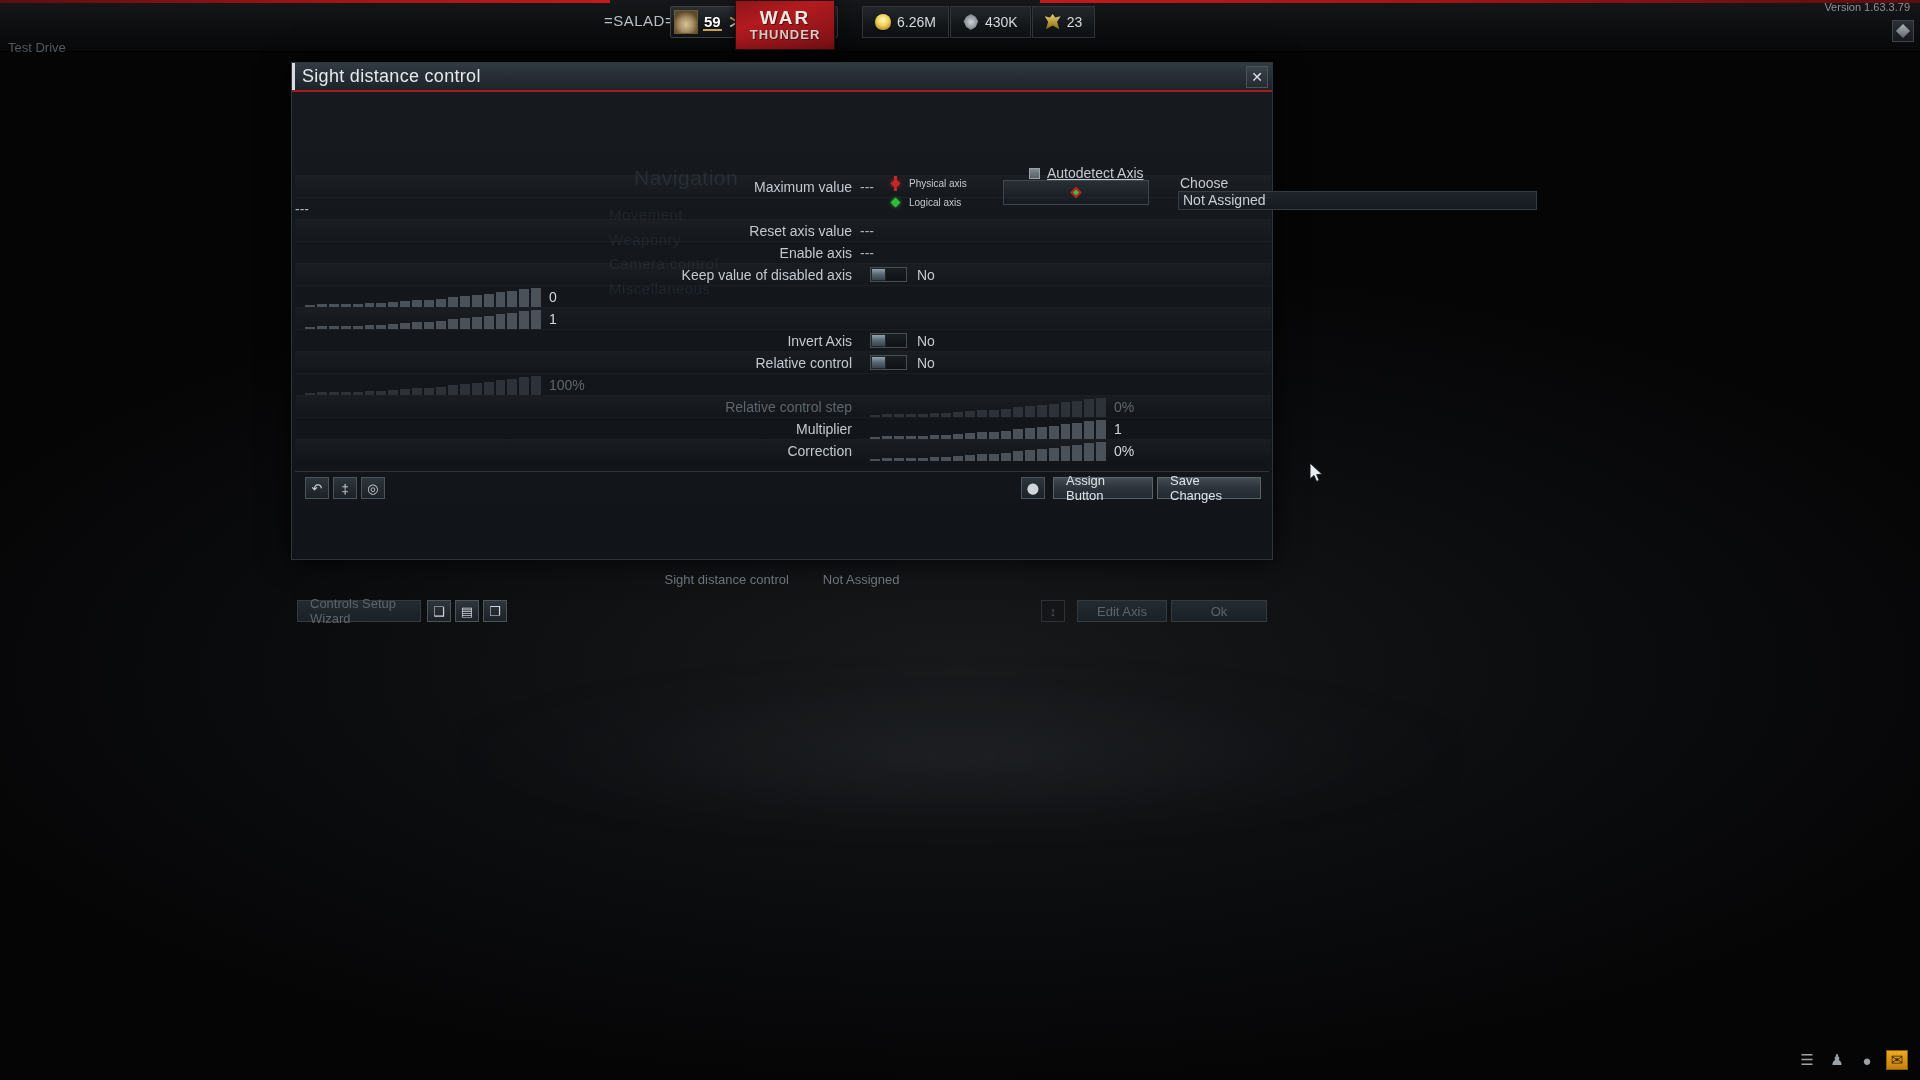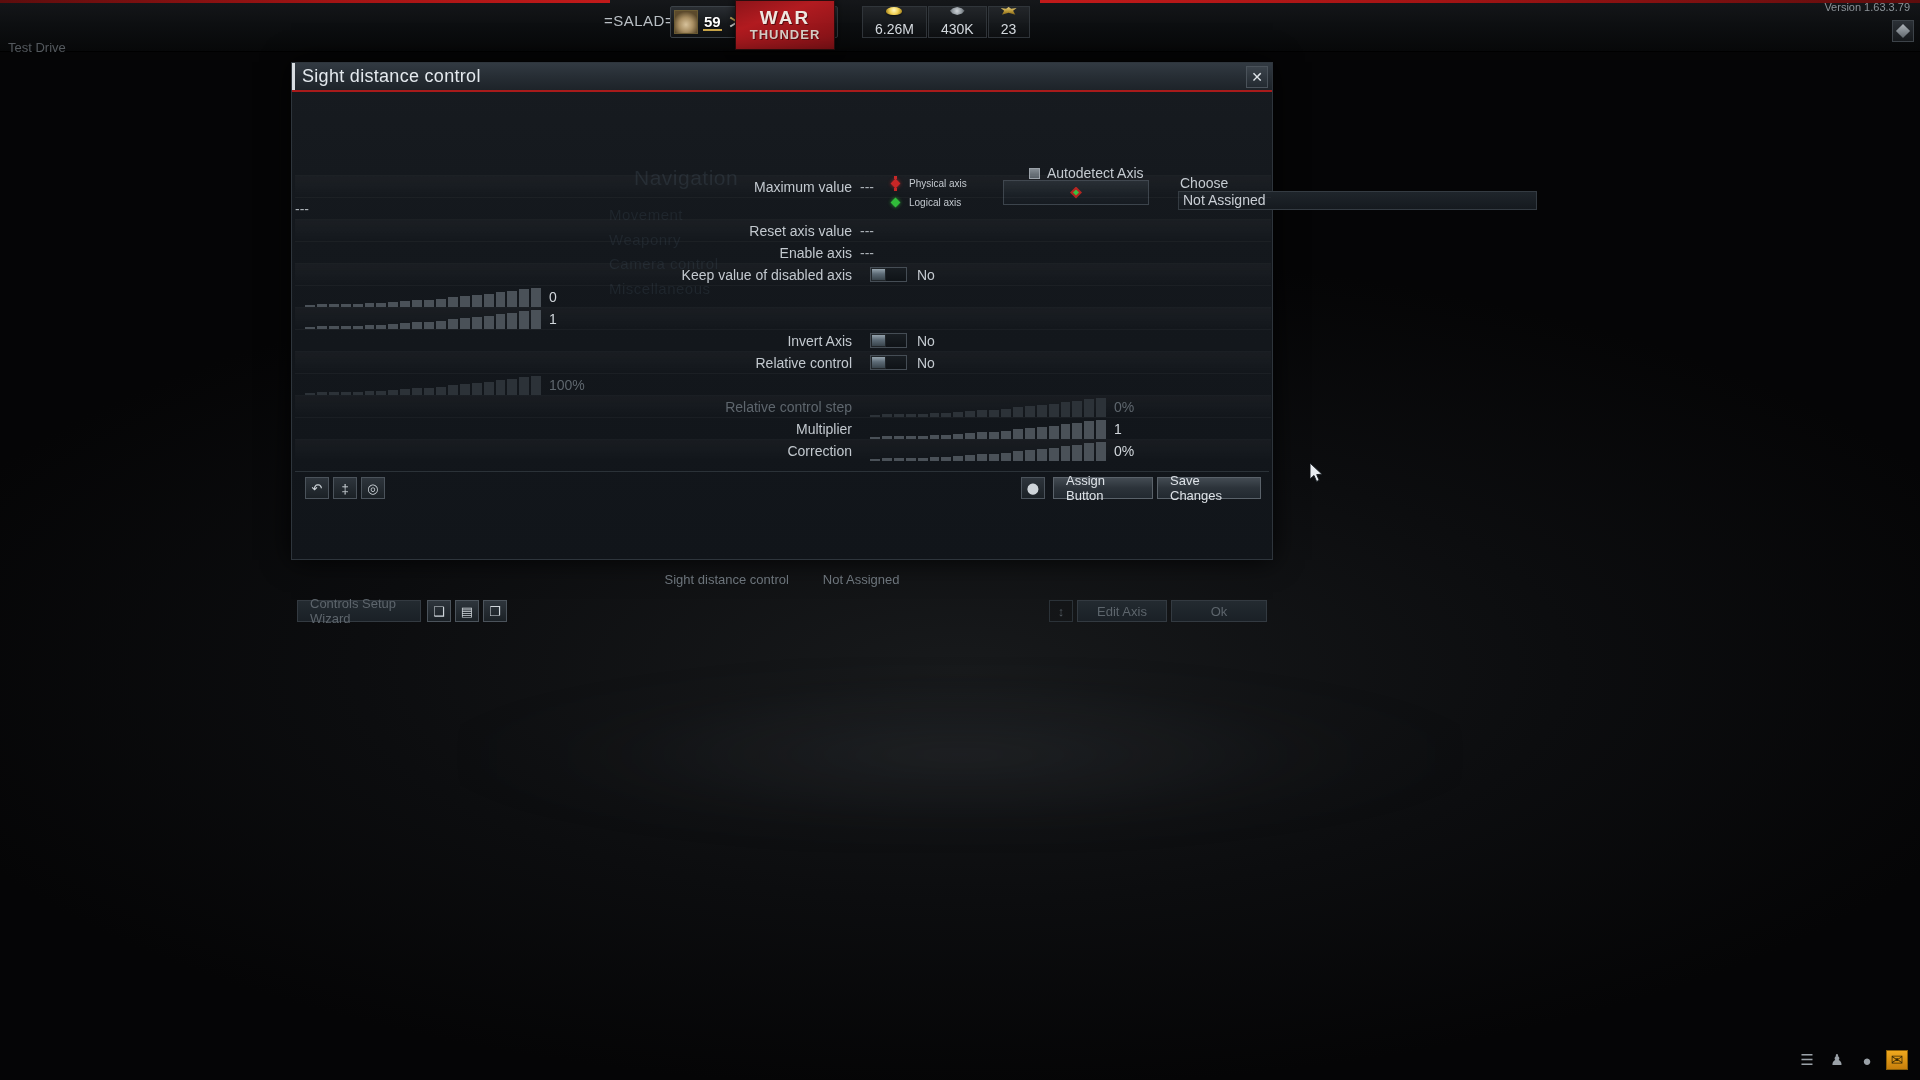--- a/index.html
+++ b/index.html
@@ -77,21 +77,20 @@
      text-shadow:1px 1px 0 #5d0c10;}
 
   .currency-bar{
     position:absolute; left:862px; top:6px; height:32px;
     display:flex; align-items:stretch; gap:1px;
   }
   .cur{
     display:flex; align-items:center; gap:6px; padding:0 12px;
     background:linear-gradient(180deg,#23262a 0%,#15181b 60%,#0e1012 100%);
     border:1px solid #30353a;
-    flex-direction:column;
   }
   .cur .ic{ width:16px;height:16px; display:inline-block;}
   .ic-gold{ background:radial-gradient(circle at 50% 38%, #fff7c0 0%, #f2d257 45%, #a8861f 85%);
      border-radius:50% 50% 45% 45%; box-shadow:0 1px 2px rgba(0,0,0,.6);}
   .ic-lion{ background:radial-gradient(circle at 50% 50%, #cfd4d9 0%, #8b9298 55%, #4c5156 90%);
      clip-path:polygon(50% 0%,78% 16%,96% 46%,80% 82%,50% 100%,20% 82%,4% 46%,22% 16%); }
   .ic-eagle{ background:linear-gradient(180deg,#e8cf7a 0%,#b28f2f 60%,#7a611c 100%);
      clip-path:polygon(50% 0%, 66% 22%, 100% 14%, 78% 48%, 92% 96%, 50% 72%, 8% 96%, 22% 48%, 0% 14%, 34% 22%); }
   .cur .val{ font-size:14px; color:#d6dbe0; }
 
@@ -154,21 +153,21 @@
      background:#c62323;}
   .d-red:before{ top:-2px;} .d-red:after{ bottom:-2px;}
   .d-green b{ background:#31bd3a; box-shadow:0 0 4px rgba(49,189,58,.8); }
   .opt-label{ font-size:10px; color:#c4cad0; }
 
   .autodetect{
     position:absolute; left:737px; top:102px; display:flex; align-items:center; gap:7px;
   }
   .chk{ width:11px;height:11px; background:linear-gradient(180deg,#858d94,#545c63);
         border:1px solid #9aa1a8; display:inline-block;}
-  .autodetect .lbl{ font-size:14px; color:#c4cad0;}
+  .autodetect .lbl{ font-size:14px; color:#c4cad0;text-decoration:underline;}
 
   .axisbox{
     position:absolute; left:711px; top:117px; width:146px; height:25px;
     background:linear-gradient(180deg,#252b31 0%,#1a2026 60%,#161b21 100%);
     border:1px solid #3c444c;
     display:flex; align-items:center; justify-content:center;
   }
   .axisbox .marker{ width:12px;height:12px;position:relative;}
   .axisbox .marker:before{ content:""; position:absolute; left:0;top:0; width:12px;height:12px;
     background:#b5241f; clip-path:polygon(50% 0,100% 50%,50% 100%,0 50%);}
@@ -579,21 +578,21 @@
     </span>
   <span class="icon-btn">
       <span class="gl">❐</span>
     </span>
 
   <span style="flex:1 1 auto"></span>
 
   <span class="icon-btn" style="background:none;border:1px solid #2b3238;">
       <span class="gl" style="color:#565e65">↕</span>
     </span>
-  <span class="btn ghosted" style="width:90px;margin-left:0">Edit Axis</span>
+  <span class="btn ghosted" style="width:90px;margin-left:8px">Edit Axis</span>
   <span class="btn ghosted" style="width:96px;margin-left:4px">Ok</span>
 </div>
 
 <div id="tray">
   <span class="tray-btn" style="color:#9aa1a7">☰</span>
   <span class="tray-btn" style="color:#9aa1a7">♟</span>
   <span class="tray-btn" style="color:#9aa1a7">●</span>
   <span class="tray-btn tray-mail">✉</span>
 </div>
 

